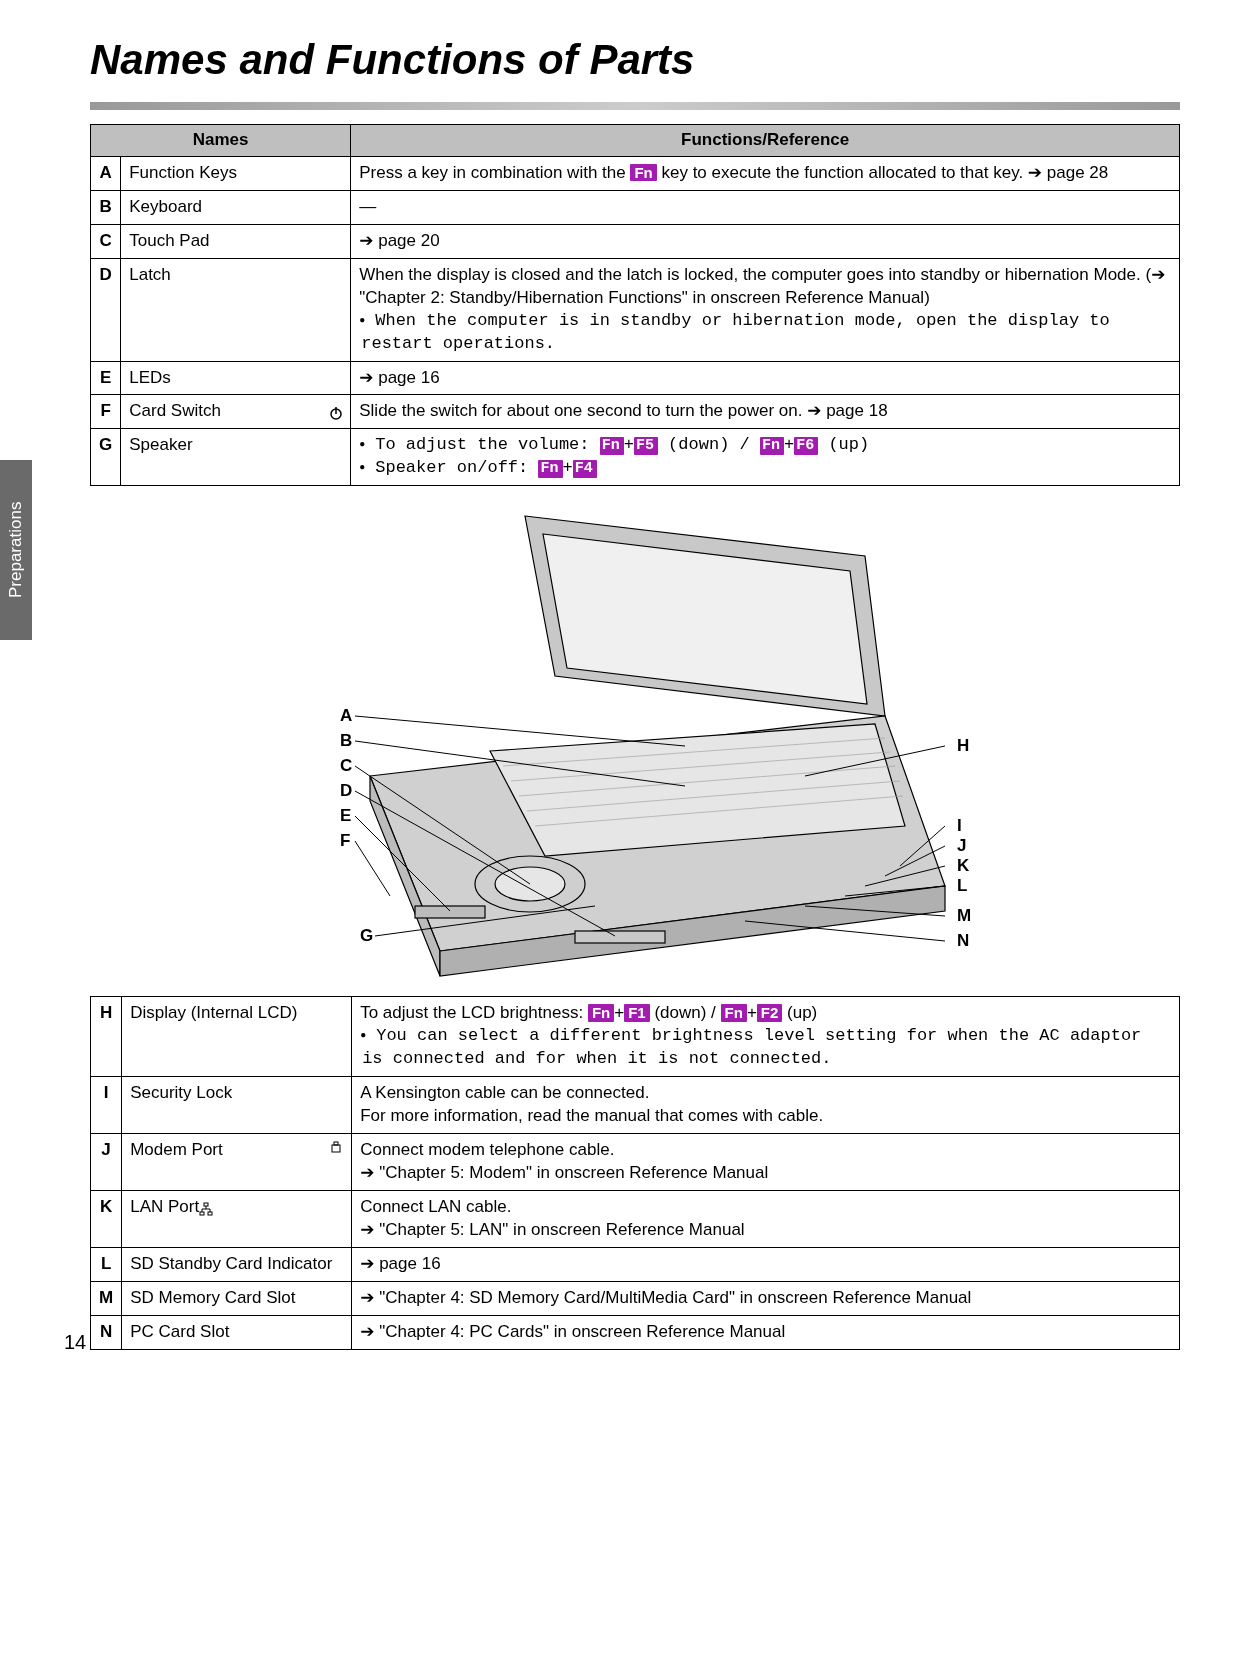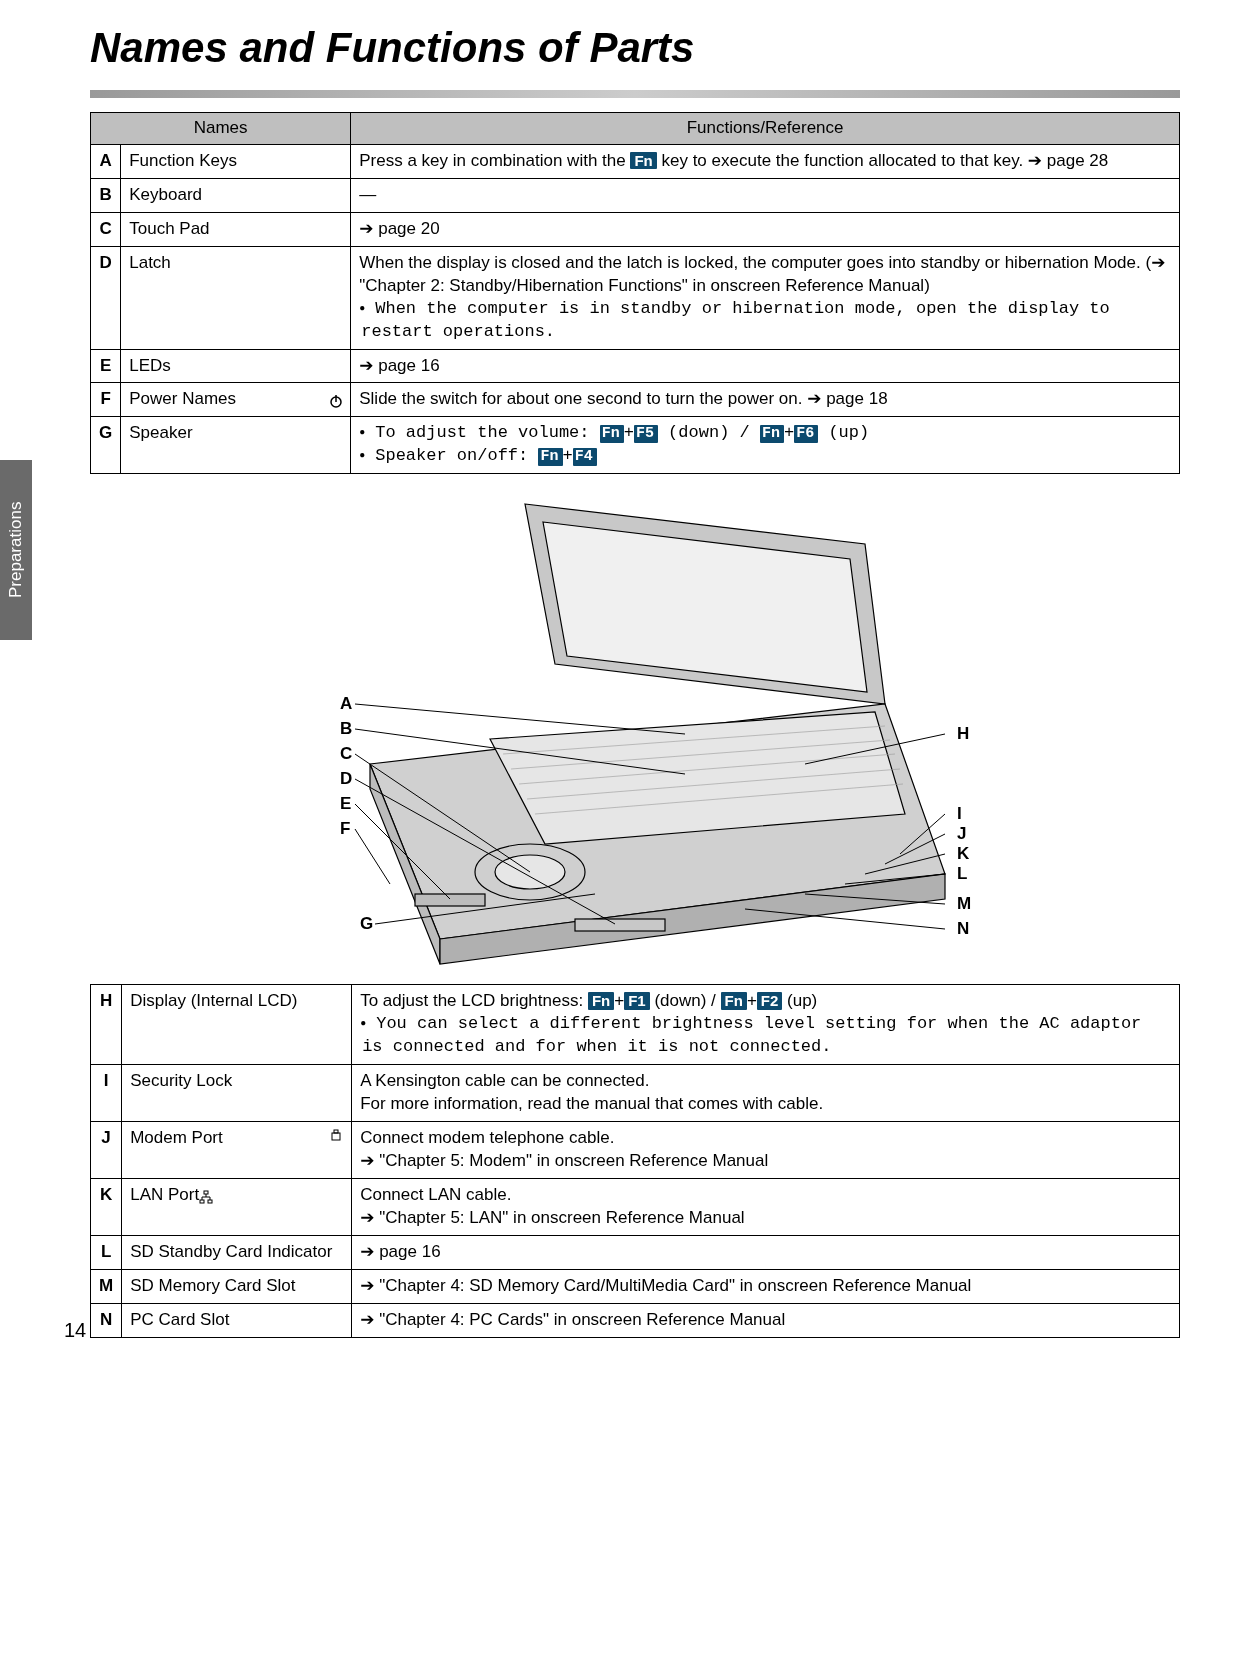--- a/index.html
+++ b/index.html
@@ -1,26 +1,26 @@
 <!DOCTYPE html>
 <html><head>
 <meta charset="utf-8">
 <style>
   * { box-sizing: border-box; margin: 0; padding: 0; }
   body { font-family: Arial, Helvetica, sans-serif; width:1240px; height:1672px; position:relative; background:#fff; color:#000; }
-  .page { padding: 24px 60px 20px 90px; position:relative; }
+  .page { padding: 24px 60px 20px 90px; position:relative;margin-top:12px; }
   .page-title { font-size:42px; font-weight:bold; font-style:italic; margin-bottom:18px; font-family: Arial, sans-serif; }
   .hr-band { height:8px; background:linear-gradient(to right,#999,#ccc,#999); margin-bottom:14px; }
   .sidebar-tab { position:absolute; left:0; top:460px; width:32px; height:180px; background:#6a6a6a; color:#fff; writing-mode:vertical-rl; transform:rotate(180deg); font-size:17px; text-align:center; display:flex; align-items:center; justify-content:center; }
   table.parts { width:100%; border-collapse:collapse; font-size:17px; line-height:1.35; }
-  table.parts th { background:#bfbfbf; font-weight:normal; text-align:center; padding:4px; border:1px solid #000; }
+  table.parts th { background:#bfbfbf; font-weight:bold; text-align:center; padding:4px; border:1px solid #000; }
   table.parts td { border:1px solid #000; padding:5px 8px; vertical-align:top; }
   table.parts td.letter { width:30px; text-align:center; font-weight:bold; }
   table.parts td.name { width:230px; }
-  .keycap { display:inline-block; background:#0c4a6e; color:#fff; font-weight:bold; padding:0 4px; font-size:15px; border-radius:1px; line-height:1.15; }
+  .keycap { display:inline-block; background:#a21caf; color:#fff; font-weight:bold; padding:0 4px; font-size:15px; border-radius:1px; line-height:1.15; }
   .bullet-list { list-style:none; padding-left:0; }
   .bullet-list li::before { content:"●"; font-size:10px; margin-right:10px; position:relative; top:-2px; }
   .bullet-list li { padding-left:2px; text-indent:-2px;font-family:Liberation Mono, monospace; }
   .diagram-wrap { width:100%; height:510px; display:flex; justify-content:center; padding-top:20px; padding-bottom:10px; }
   .diagram-svg { width:780px; height:490px; }
   .pagenum { position:absolute; left:64px; bottom:16px; font-size:20px; }
   .icon-box { display:inline-block; width:14px; height:14px; }
   .label-text { font-weight:bold; font-size:17px; font-family: Arial, sans-serif; }
 </style>
 </head>
@@ -64,21 +64,21 @@
         </tr>
         <tr>
           <td class="letter">E</td>
           <td class="name">LEDs</td>
           <td>➔ page 16</td>
         </tr>
         <tr>
           <td class="letter">F</td>
           <td class="name">
             <span style="display:flex;justify-content:space-between;align-items:center">
-              <span>Power Names</span>
+              <span>Card Switch</span>
               <span class="icon-box"><svg width="16" height="16" viewBox="0 0 16 16">
                   <circle cx="8" cy="9" r="5" fill="none" stroke="#000" stroke-width="1.5"></circle>
                   <line x1="8" y1="2" x2="8" y2="9" stroke="#000" stroke-width="1.5"></line>
                 </svg></span>
             </span>
           </td>
           <td>Slide the switch for about one second to turn the power on. ➔ page 18</td>
         </tr>
         <tr>
           <td class="letter">G</td>

